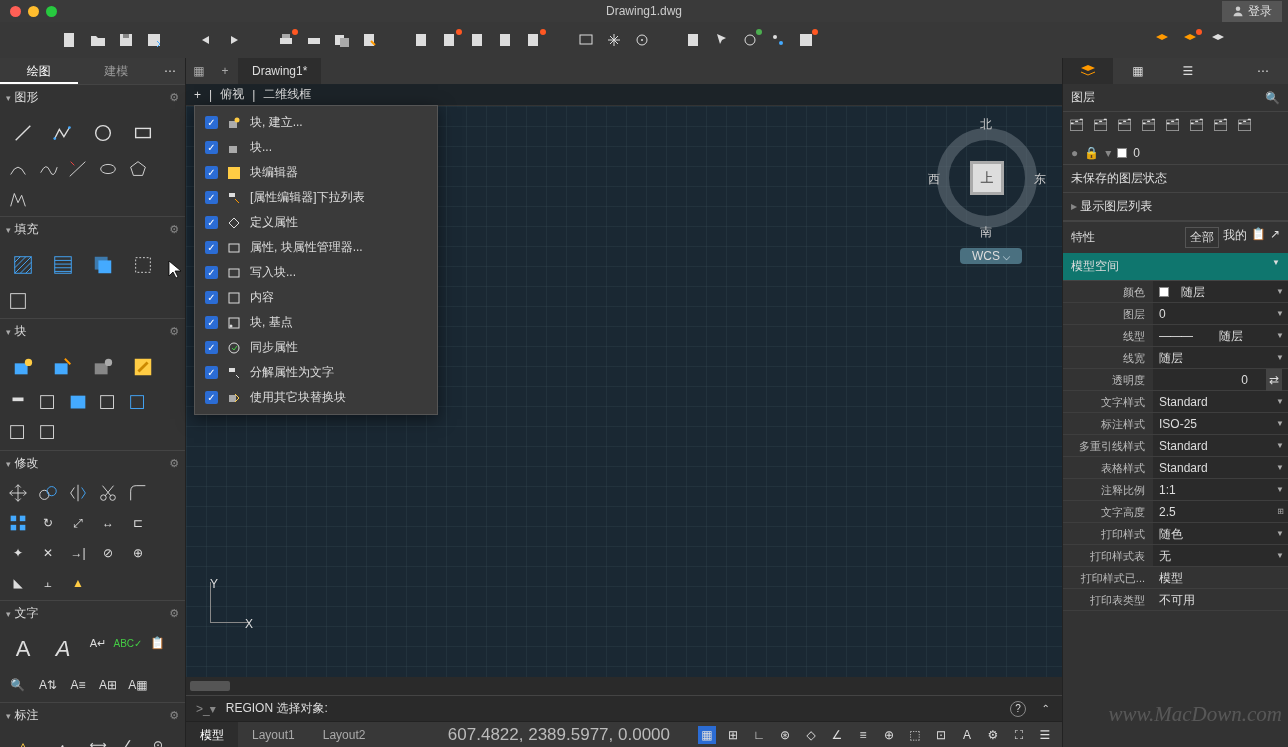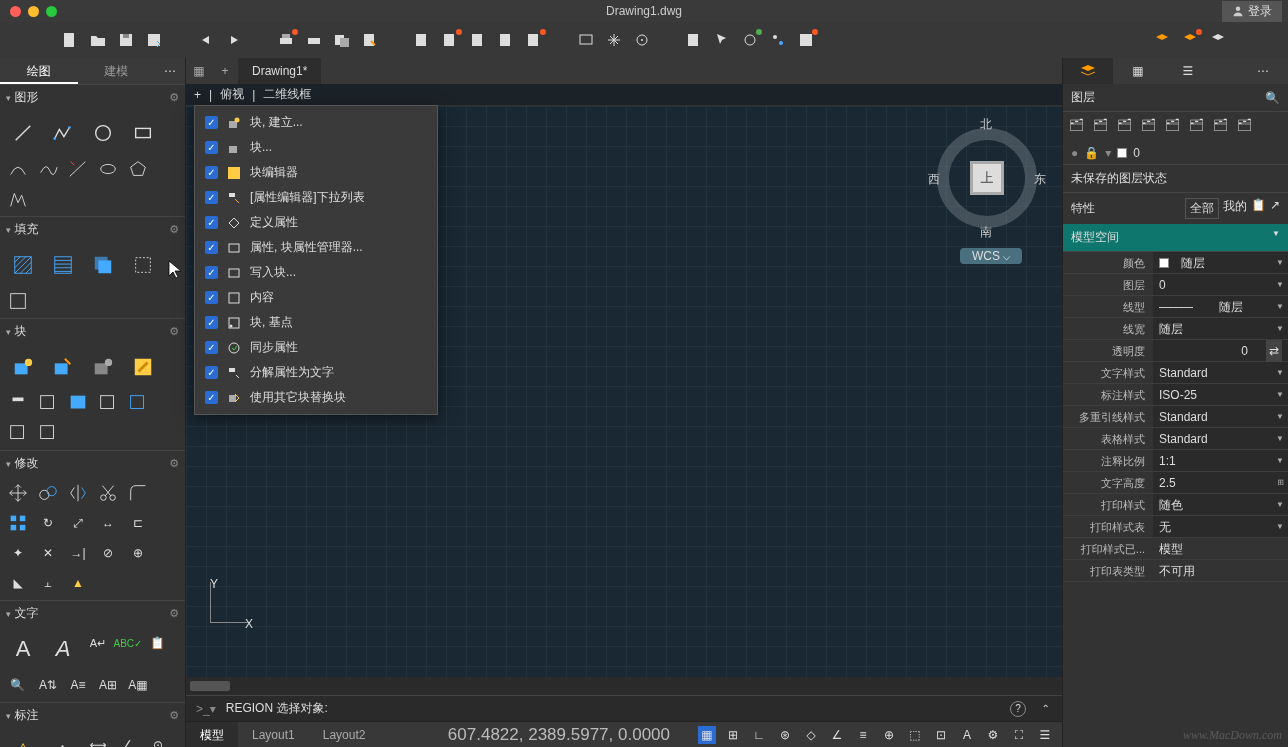--- a/index.html
+++ b/index.html
@@ -78,21 +78,21 @@
 .props-select { padding: 5px 8px; color: #999; background: #0f766e; border-bottom: 1px solid #444; display:flex; justify-content:space-between;}
 .prop-row { display: flex; height: 22px; border-bottom: 1px solid #3e3e3e; }
 .prop-label { width: 90px; text-align: right; padding-right: 8px; line-height: 22px; color: #bbb; font-size: 11px; }
 .prop-value { flex: 1; background: #2a2a2a; line-height: 22px; padding: 0 6px; color: #ddd; font-size: 11px; display: flex; align-items: center; gap: 12px; position: relative; }
 .prop-value .dd { position: absolute; right: 4px; font-size: 8px; color: #aaa; }
 .context-menu { position: absolute; left: 194px; top: 105px; width: 244px; background: #3a3a3a; border: 1px solid #555; box-shadow: 0 4px 16px rgba(0,0,0,.5); z-index: 100; padding: 4px 0; }
 .ctx-item { display: flex; align-items: center; gap: 8px; padding: 4px 10px; cursor: pointer; }
 .ctx-check { width: 13px; height: 13px; background: #2b6cd4; border-radius: 2px; display: flex; align-items: center; justify-content: center; color: #fff; font-size: 10px; }
 .ctx-icon { width: 16px; height: 16px; display: flex; align-items: center; justify-content: center; }
 .ctx-icon svg{width:14px;height:14px;}
-.watermark { position: absolute; right: 6px; bottom: 4px; color: rgba(255,255,255,.18); font-size: 12px; font-family: Georgia, serif; font-style: italic; z-index: 200; }
+.watermark { position: absolute; right: 6px; bottom: 20px; color: rgba(255,255,255,.18); font-size: 21px; font-family: Georgia, serif; font-style: italic; z-index: 200; }
 .cursor-arrow { position: absolute; left: 168px; top: 260px; z-index: 150; pointer-events: none; }
 </style>
 </head>
 <body>
 
 <div class="titlebar">
   <div class="traffic-lights">
     <div class="traffic-light tl-red"></div>
     <div class="traffic-light tl-yellow"></div>
     <div class="traffic-light tl-green"></div>
@@ -648,20 +648,21 @@
       <span class="li">🗂</span>
     </div>
     <div class="layer-current">
       <span style="color:#888">●</span>
         <span style="color:#888">🔒</span>
         <span style="color:#888">▾</span>
       <span class="layer-swatch"></span>
       <span>0</span>
     </div>
     <div class="layer-state-row"><span>未保存的图层状态</span></div>
+    <div class="layer-list-row"><span style="color:#888">▸ </span><span>显示图层列表</span></div>
 
     <div class="props-hdr">
       <span>特性</span>
       <span class="pbtns">
         <span style="border:1px solid #555;padding:1px 4px">全部</span>
         <span>我的</span>
         <span>📋</span>
         <span>↗</span>
       </span>
     </div>

